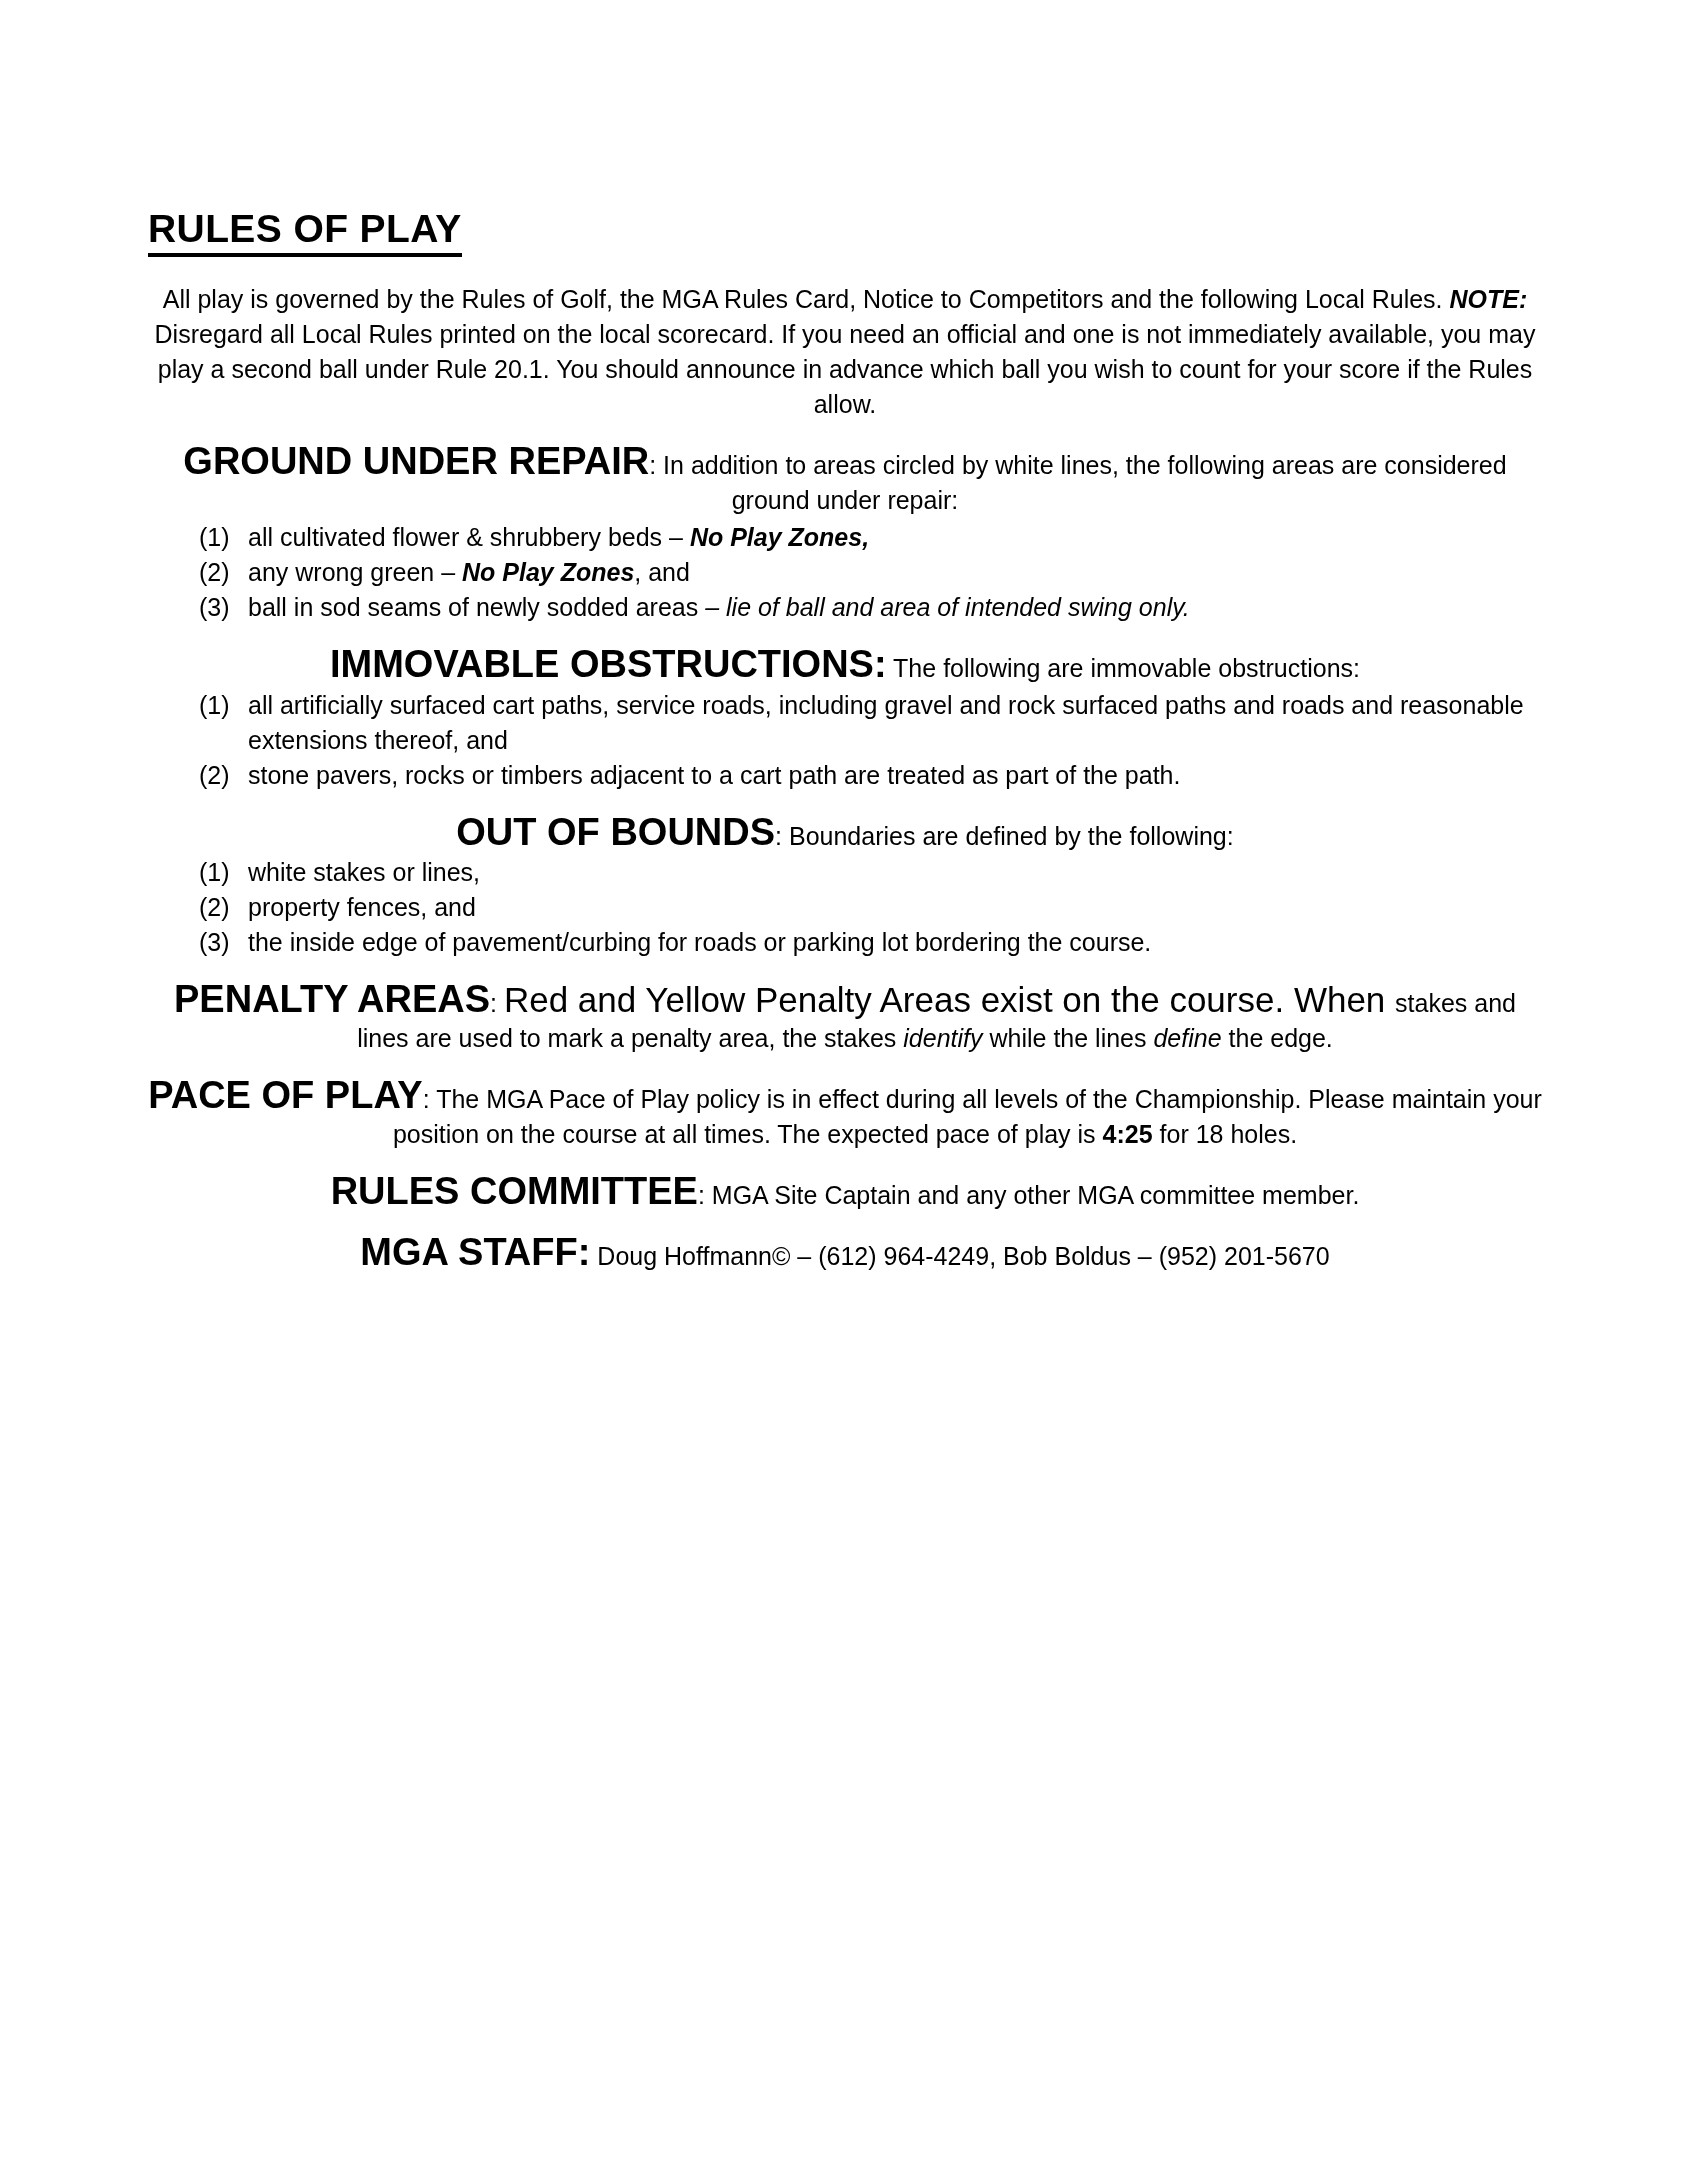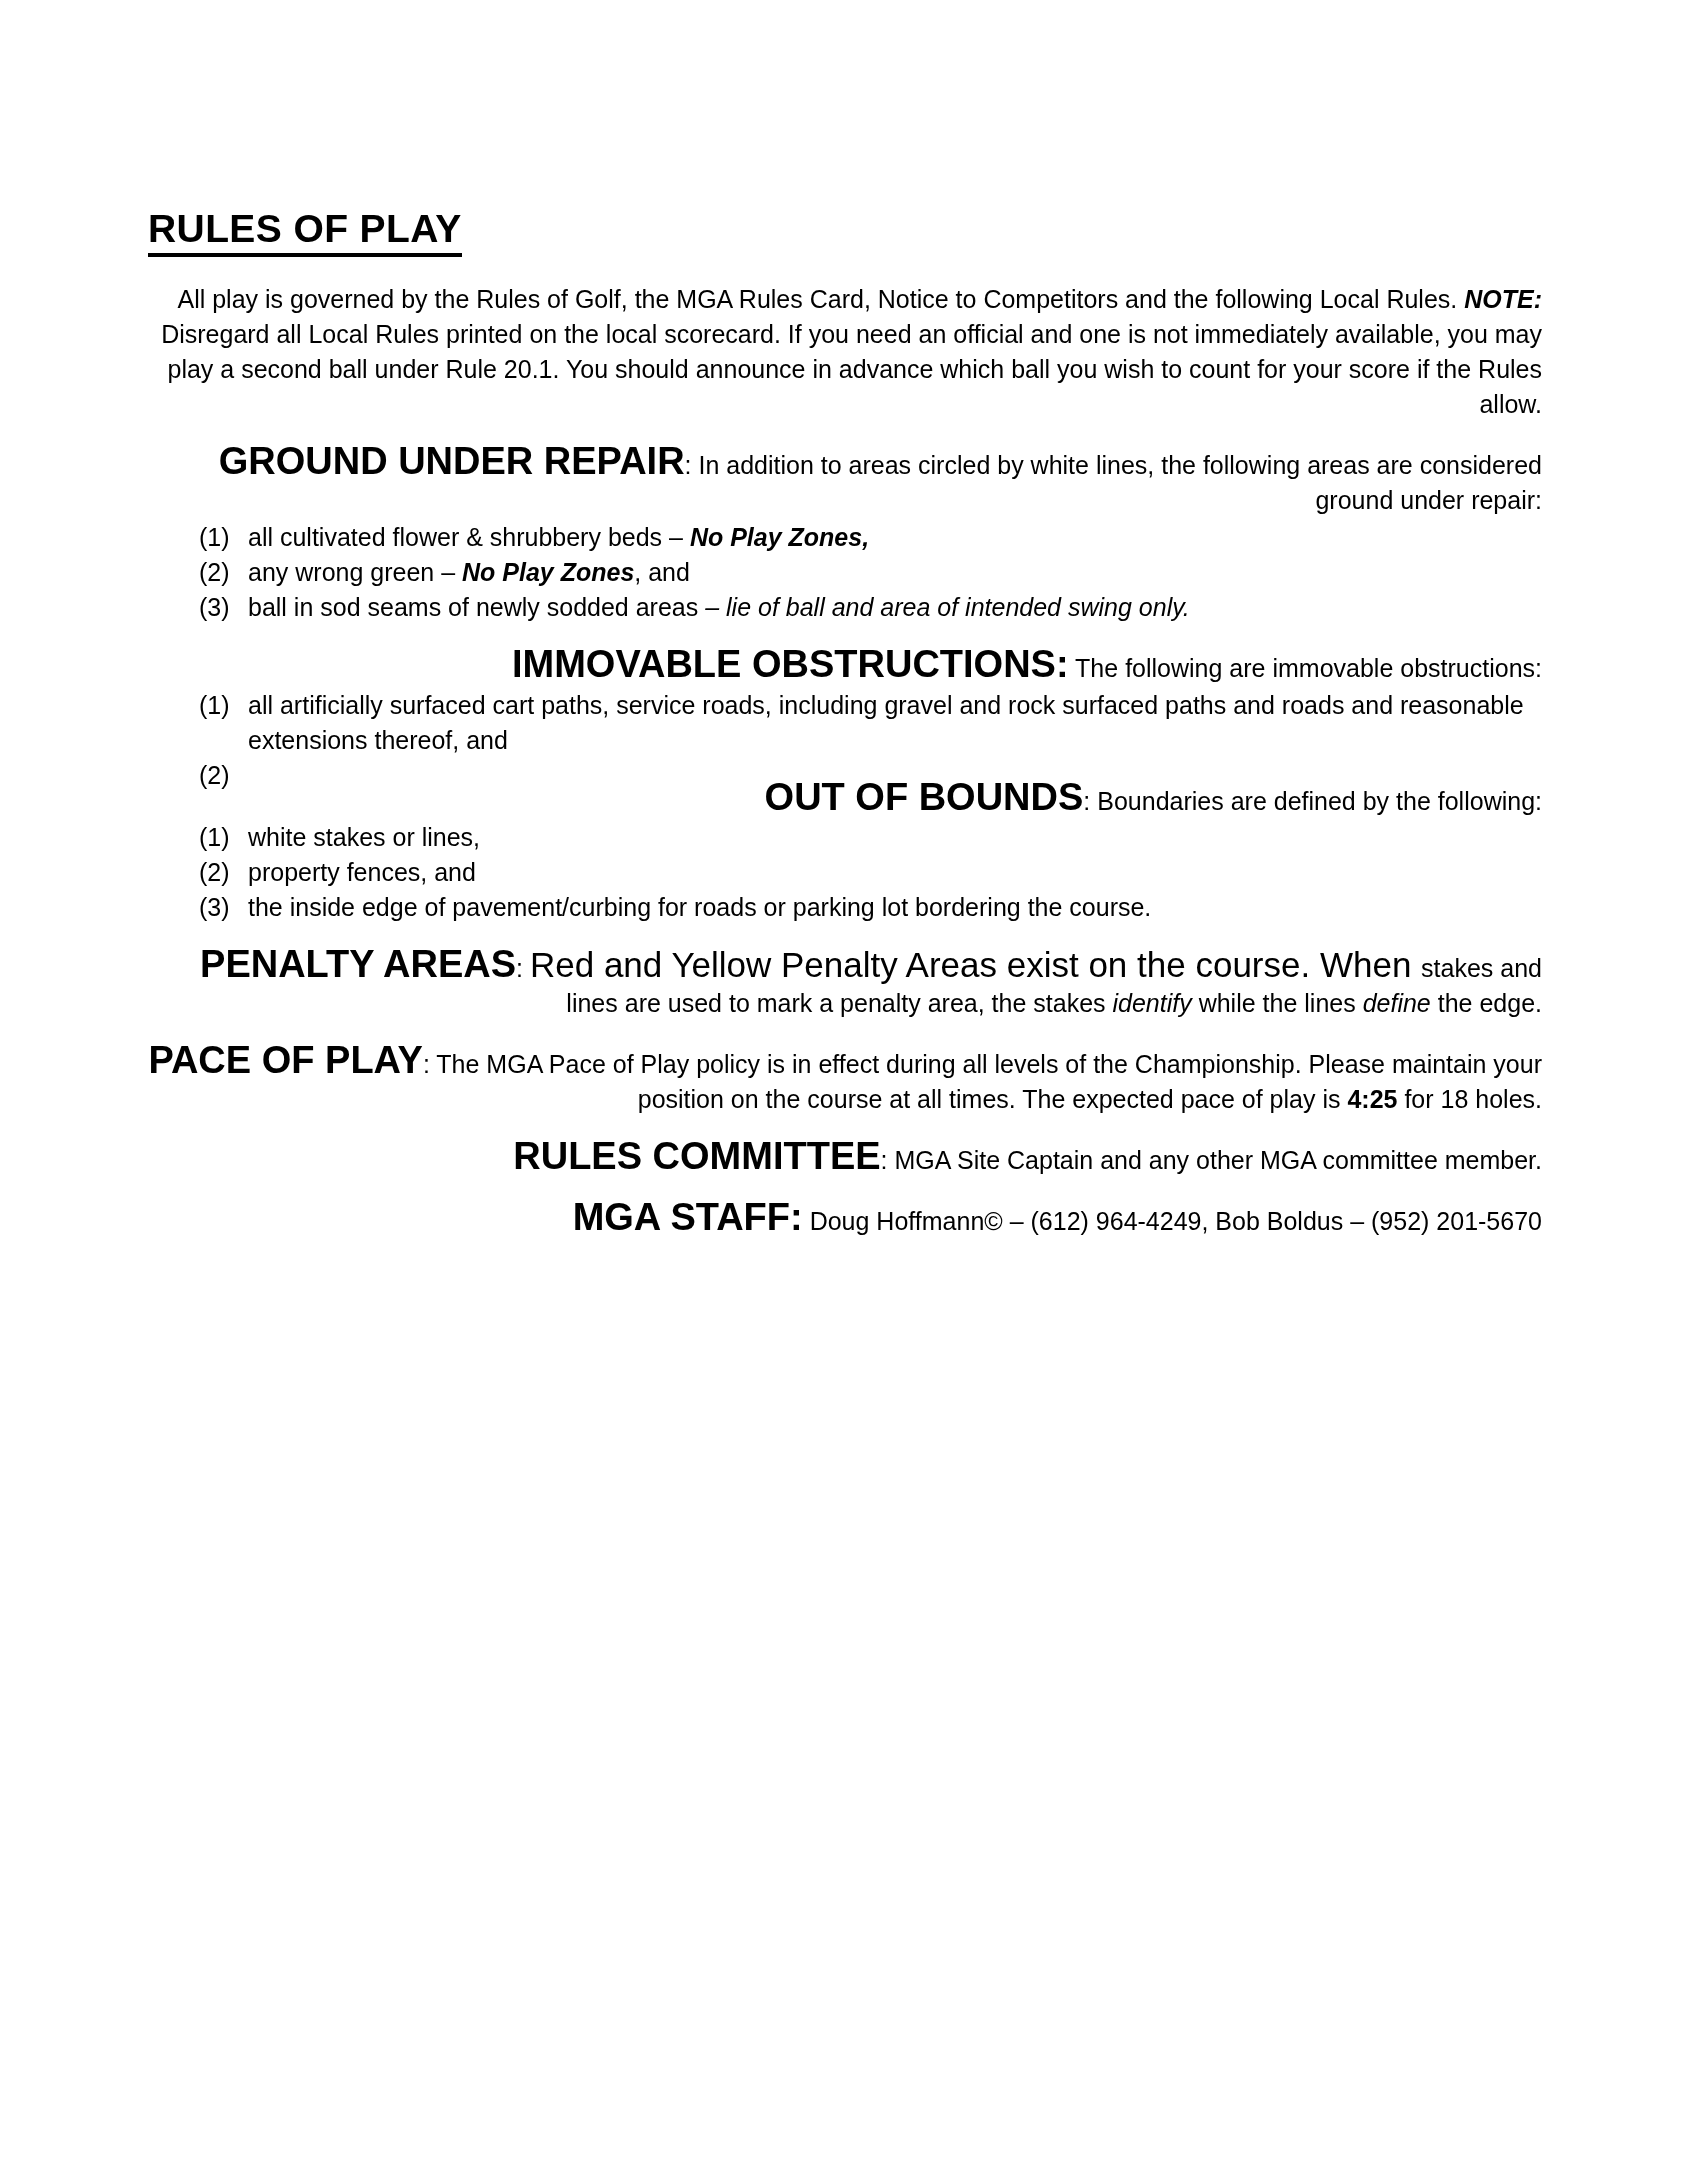--- a/index.html
+++ b/index.html
@@ -31,21 +31,21 @@
   .title .title-text {
     display: inline-block;
     border-bottom: 4.2px solid #000000;
     padding-bottom: 2.5px;
     letter-spacing: 0.4px;
   }
   .para {
     margin: 0 0 22px 0;
     font-size: 25px;
     line-height: 35px;
-    text-align: right;
+    text-align: center;
   }
   .para.tight {
     margin-bottom: 1.7px;
   }
   .h {
     font-weight: bold;
     font-size: 38px;
   }
   .b  { font-weight: bold; }
   .i  { font-style: italic; }
@@ -80,21 +80,21 @@
   <p class="para tight"><span class="h">GROUND UNDER REPAIR</span><span>: In addition to areas circled by white lines, the following areas are considered ground under repair:</span></p>
   <ul class="list">
     <li><span class="num">(1)</span><span>all cultivated flower &amp; shrubbery beds – </span><span class="bi">No Play Zones,</span></li>
     <li><span class="num">(2)</span><span>any wrong green – </span><span class="bi">No Play Zones</span><span>, and</span></li>
     <li><span class="num">(3)</span><span>ball in sod seams of newly sodded areas </span><span class="i">– lie of ball and area of intended swing only.</span></li>
   </ul>
 
   <p class="para tight"><span class="h">IMMOVABLE OBSTRUCTIONS:</span><span> The following are immovable obstructions:</span></p>
   <ul class="list">
     <li><span class="num">(1)</span><span>all artificially surfaced cart paths, service roads, including gravel and rock surfaced paths and roads and reasonable extensions thereof, and</span></li>
-    <li><span class="num">(2)</span></li>
+    <li><span class="num">(2)</span><span>stone pavers, rocks or timbers adjacent to a cart path are treated as part of the path.</span></li>
   </ul>
 
   <p class="para tight"><span class="h">OUT OF BOUNDS</span><span>: Boundaries are defined by the following:</span></p>
   <ul class="list">
     <li><span class="num">(1)</span><span>white stakes or lines,</span></li>
     <li><span class="num">(2)</span><span>property fences, and</span></li>
     <li><span class="num">(3)</span><span>the inside edge of pavement/curbing for roads or parking lot bordering the course.</span></li>
   </ul>
 
   <p class="para"><span class="h">PENALTY AREAS</span><span>: </span><span class="lg">Red and Yellow Penalty Areas exist on the course.  When </span><span>stakes and lines are used to mark a penalty area, the stakes </span><span class="i">identify</span><span> while the lines </span><span class="i">define</span><span> the edge.</span></p>

